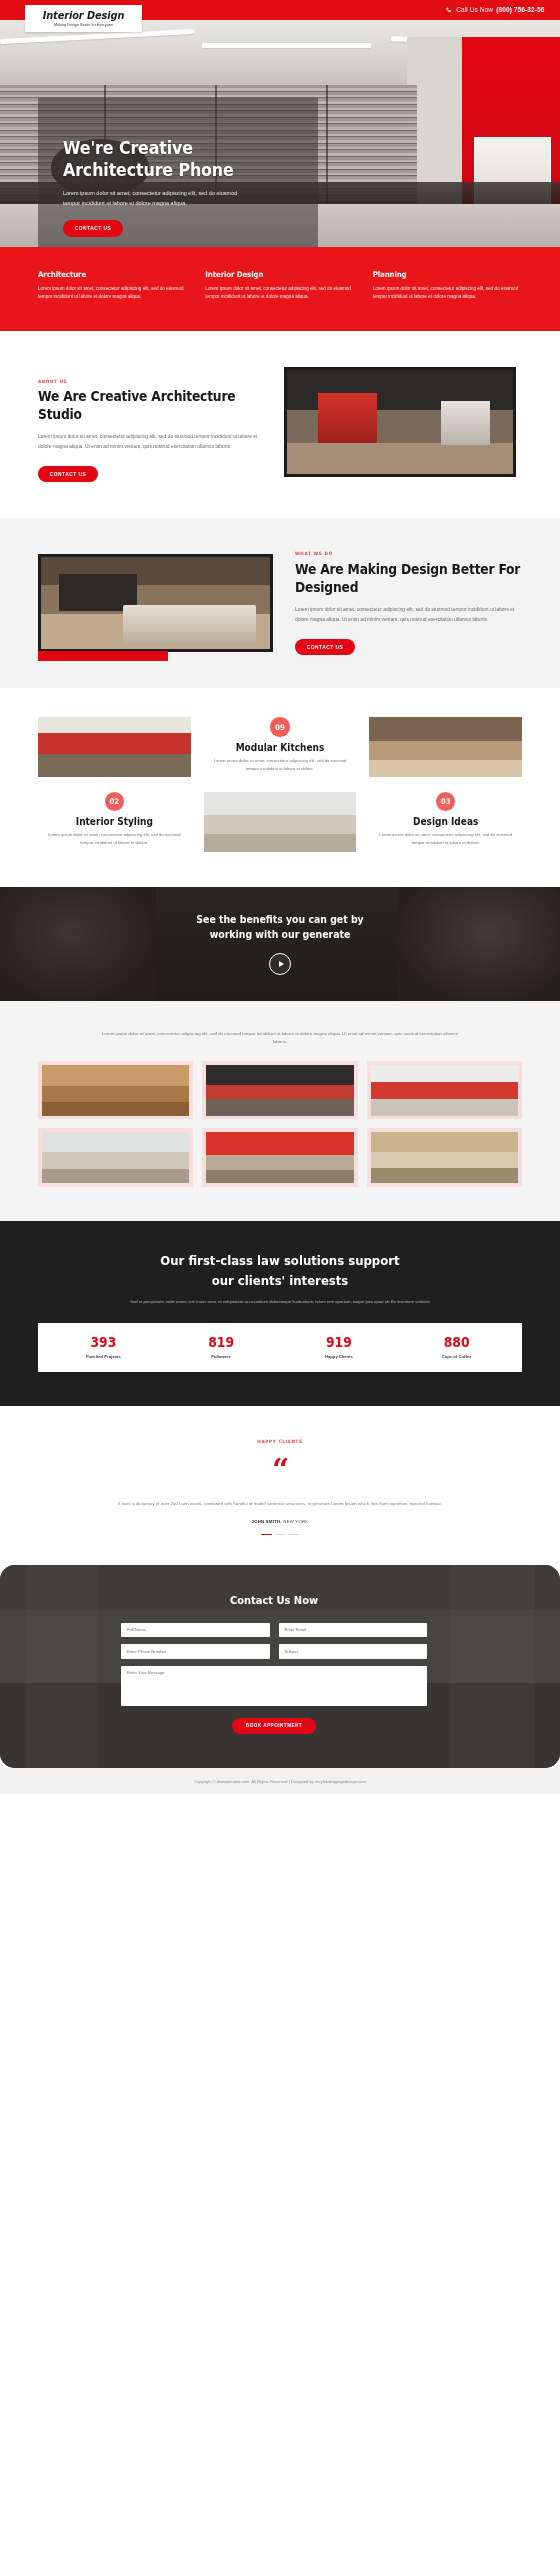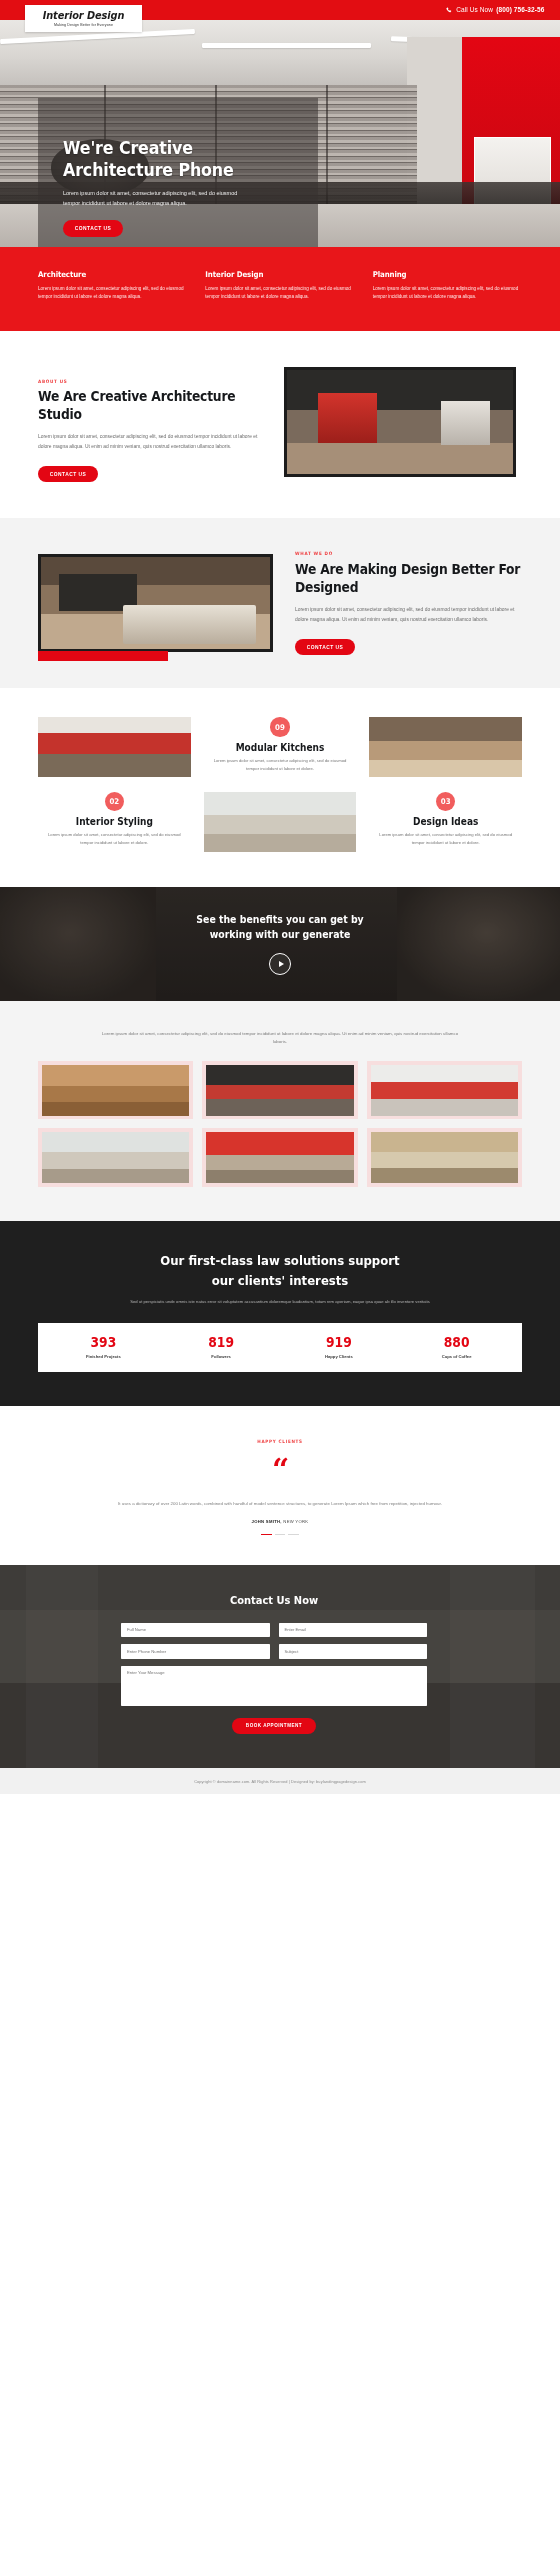--- a/index.html
+++ b/index.html
@@ -479,20 +479,21 @@
   .dots { display: flex; gap: 3.3px; justify-content: center; margin-top: 10.4px; }
   .dot { width: 10.4px; height: 1.3px; background: #d8d8d8; cursor: pointer; }
   .dot.on { background: #e30613; }
 
   
   .contact {
     position: relative;
     padding: 29px 50px 34px 38px;
     overflow: hidden;
     background: #b91c1c;
+    border-radius: 15px;
   }
   .ct-bg { position: absolute; inset: 0; }
   .ct-bg-room {
     position: absolute; inset: 0;
     background: linear-gradient(180deg,#5c5a56 0 22%, #6e6a64 22% 58%, #4e4a46 58% 100%);
   }
   .ct-panel {
     position: absolute; top: 0; height: 100%;
     background: rgba(255,255,255,.07);
   }

